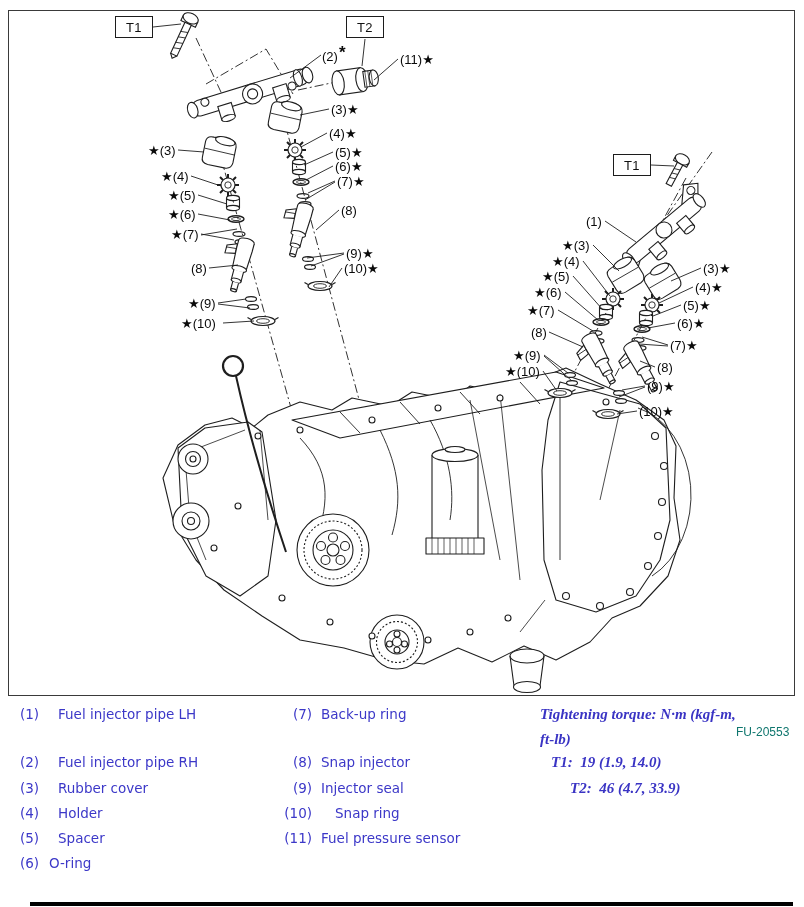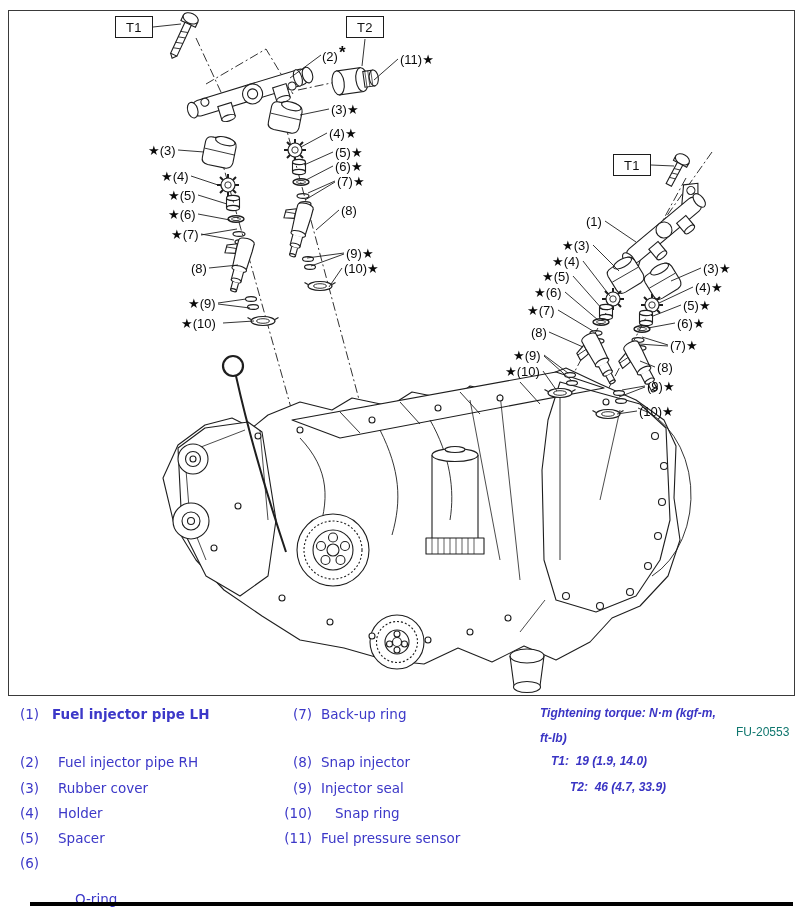--- a/index.html
+++ b/index.html
@@ -9,22 +9,22 @@
   svg.art{position:absolute;left:0;top:0;width:804px;height:700px;}
   .co{position:absolute;font-size:13px;color:#0a0a0a;white-space:nowrap;line-height:15px;
       font-family:"Liberation Sans","DejaVu Sans",sans-serif;}
   .tbox{position:absolute;width:36px;height:20px;border:1.5px solid #1c1c1c;background:#fff;
         display:flex;align-items:center;justify-content:center;font-size:13px;color:#111;letter-spacing:.5px;}
   .ast{font-size:17px;font-weight:bold;position:relative;top:-3px;left:1px;}
   .fucode{position:absolute;left:736px;top:679px;font-size:12px;color:#0f766e;margin-top:46px;}
   
   .lg{position:absolute;font-size:13.5px;color:#3c38c8;font-family:"DejaVu Sans","Liberation Sans",sans-serif;white-space:pre;}
   .lnum2{width:40px;text-align:right;}
-  .torq{position:absolute;font-size:12px;font-weight:bold;font-style:italic;color:#3a34c4;
-        font-family:Liberation Sans, sans-serif;white-space:pre;}
+  .torq{position:absolute;font-size:15px;font-weight:bold;font-style:italic;color:#3a34c4;
+        font-family:Liberation Serif, serif;white-space:pre;}
   .note{position:absolute;left:14px;top:879px;font-size:13.5px;color:#3c38c8;
         font-family:"DejaVu Sans","Liberation Sans",sans-serif;white-space:pre;}
   .botbar{position:absolute;left:30px;top:902px;width:763px;height:4px;background:#000;}
 </style>
 </head>
 <body>
 
 <div id="page">
 
   <div id="frame"></div>
@@ -358,31 +358,31 @@
   <div class="co" style="left:677px;top:316px;">(6)★</div>
   <div class="co" style="left:670px;top:338px;">(7)★</div>
   <div class="co" style="left:657px;top:360px;">(8)</div>
   <div class="co" style="left:647px;top:379px;">(9)★</div>
   <div class="co" style="left:639px;top:404px;">(10)★</div>
 
   <div class="fucode">FU-20553</div>
 
   <div>
     <div class="lg" style="left:20px;top:706px;">(1)</div>
-    <div class="lg" style="left:52px;top:706px;font-weight:bold;">Fuel injector pipe LH</div>
+    <div class="lg" style="left:58px;top:706px;">Fuel injector pipe LH</div>
     <div class="lg" style="left:20px;top:754px;">(2)</div>
     <div class="lg" style="left:58px;top:754px;">Fuel injector pipe RH</div>
     <div class="lg" style="left:20px;top:780px;">(3)</div>
     <div class="lg" style="left:58px;top:780px;">Rubber cover</div>
     <div class="lg" style="left:20px;top:805px;">(4)</div>
     <div class="lg" style="left:58px;top:805px;">Holder</div>
     <div class="lg" style="left:20px;top:830px;">(5)</div>
     <div class="lg" style="left:58px;top:830px;">Spacer</div>
     <div class="lg" style="left:20px;top:855px;">(6)</div>
-    <div class="lg" style="left:75px;top:855px;margin-top:36px;">O-ring</div>
+    <div class="lg" style="left:49px;top:855px;">O-ring</div>
 
     <div class="lg lnum2" style="left:272px;top:706px;">(7)</div>
     <div class="lg" style="left:321px;top:706px;">Back-up ring</div>
     <div class="lg lnum2" style="left:272px;top:754px;">(8)</div>
     <div class="lg" style="left:321px;top:754px;">Snap injector</div>
     <div class="lg lnum2" style="left:272px;top:780px;">(9)</div>
     <div class="lg" style="left:321px;top:780px;">Injector seal</div>
     <div class="lg lnum2" style="left:272px;top:805px;">(10)</div>
     <div class="lg" style="left:335px;top:805px;">Snap ring</div>
     <div class="lg lnum2" style="left:272px;top:830px;">(11)</div>

